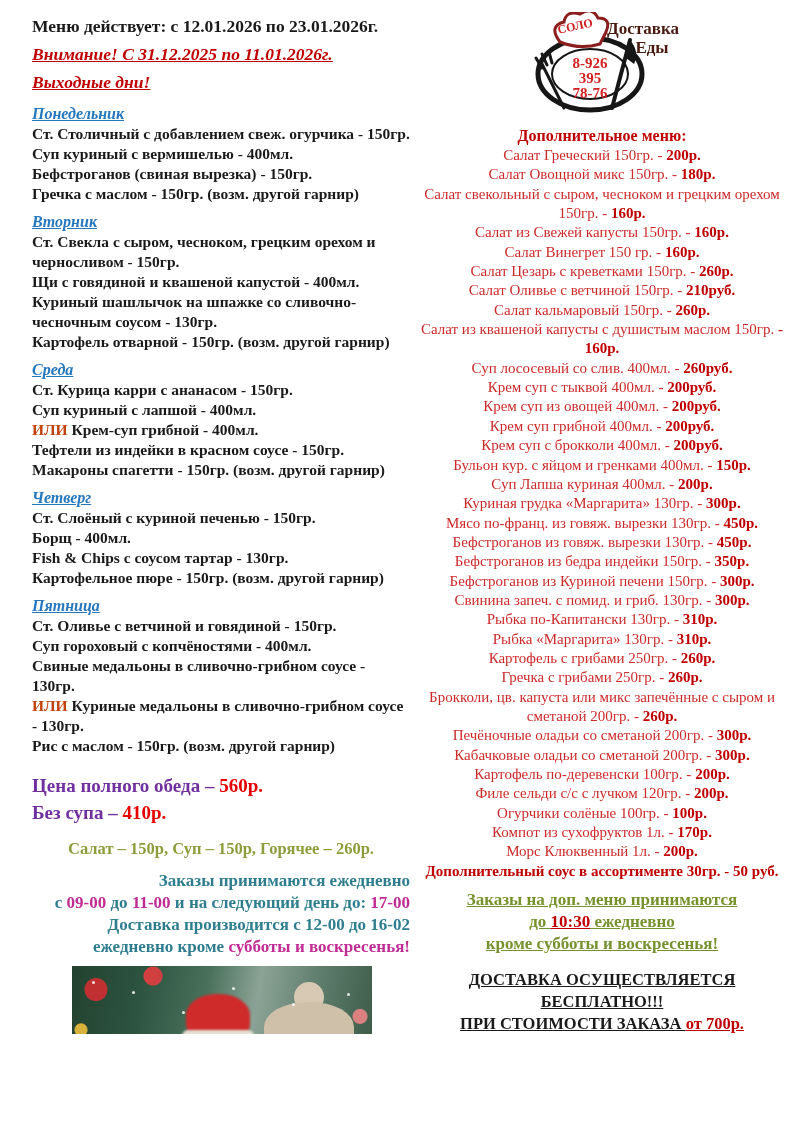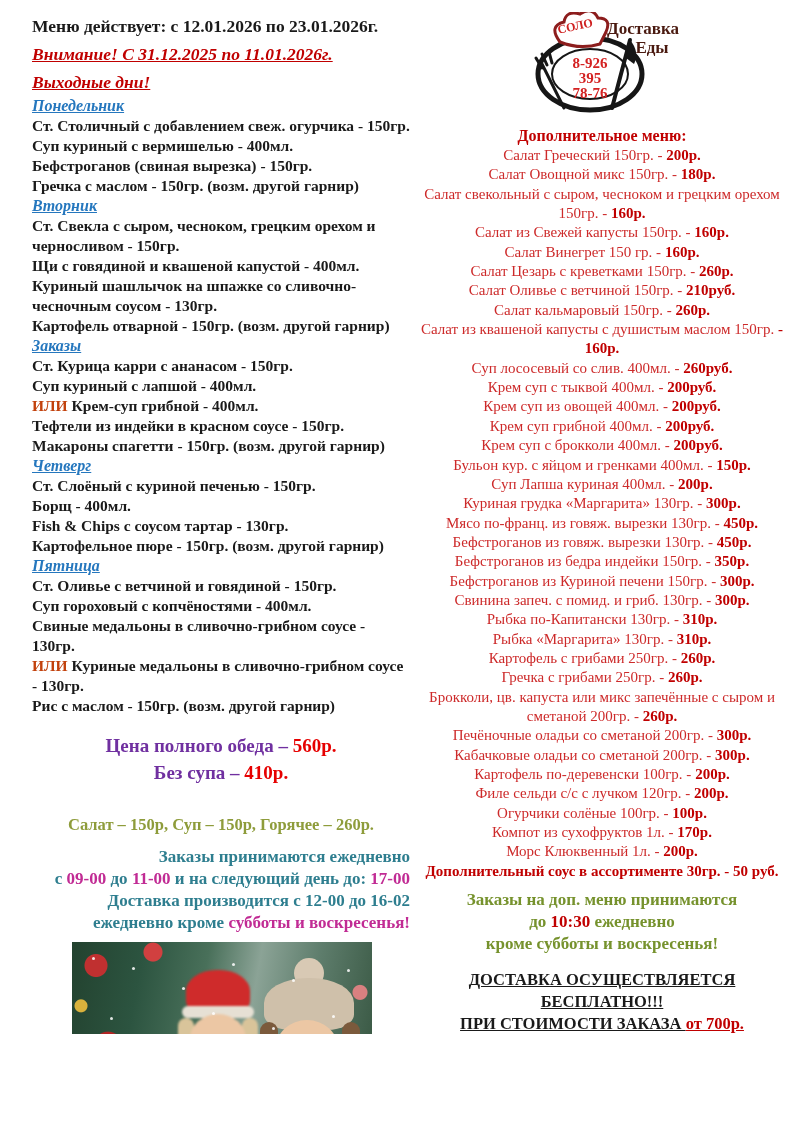--- a/index.html
+++ b/index.html
@@ -17,28 +17,28 @@
   }
   *{margin:0;padding:0;box-sizing:border-box;}
   html,body{background:#fff;}
   body{font-family:"Liberation Serif","DejaVu Serif",serif;color:var(--ink);}
   .page{position:relative;width:800px;height:1034px;background:#fff;overflow:hidden;display:flex;}
 
   
   .col-left{width:410px;padding:12px 0 0 32px;}
   .doc-title{font-size:17.5px;font-weight:bold;line-height:28px;}
   .warning{font-size:17.5px;font-weight:bold;font-style:italic;line-height:28px;color:var(--darkred);text-decoration:underline;}
-  .day-section{margin-top:0;}
+  .day-section{margin-top:8px;}
   .day-heading{display:inline-block;font-size:16px;font-weight:bold;font-style:italic;line-height:20px;color:var(--blue);text-decoration:underline;}
   .menu-line{font-size:15.5px;font-weight:bold;line-height:20px;color:var(--ink);}
   .or{color:#c2410c;}
-  .price-block{margin-top:16px;text-align:center;}
+  .price-block{margin-top:16px;}
   .price-main{font-size:19px;font-weight:bold;line-height:27px;color:var(--purple);}
   .price-main .pr{color:var(--brightred);}
-  .parts-line{margin-top:28px;text-align:center;font-size:16.5px;font-weight:bold;color:var(--olive);line-height:22px;}
+  .parts-line{margin-top:12px;text-align:center;font-size:16.5px;font-weight:bold;color:var(--olive);line-height:22px;}
   .order-block{margin-top:10px;text-align:right;}
   .order-line{font-size:17px;font-weight:bold;line-height:22px;}
   .c-teal{color:var(--teal);}
   .c-magenta{color:var(--magenta);}
   .c-green{color:var(--green);}
   .c-red2{color:var(--redbold);text-align:center;}
   .c-black{color:var(--ink);}
 
   
   .photo{position:relative;width:300px;height:168px;margin:8px 0 0 40px;overflow:hidden;
@@ -78,21 +78,21 @@
 
   
   .col-right{width:390px;padding:8px 6px 0 0;text-align:center;}
   .logo{margin:4px auto 0;}
   .extra-title{font-size:16px;font-weight:bold;color:var(--redbold);line-height:20px;margin-top:6px;}
   .extra-line{font-size:15px;line-height:19.35px;color:var(--red);}
   .extra-line .price{font-weight:bold;color:var(--redbold);}
   .extra-line.bold{font-weight:bold;color:var(--redbold);}
   .note-block{margin-top:8px;}
   .note-line{font-size:17px;font-weight:bold;line-height:22px;}
-  .note-line span{}
+  .note-line span{text-decoration:underline;}
   .delivery-block{margin-top:14px;}
   .delivery-line{font-size:16.5px;font-weight:bold;line-height:22px;}
   .delivery-line span{text-decoration:underline;}
   .delivery-line .small{font-size:14px;}
   .footer-phone{margin-top:12px;font-size:20px;font-weight:bold;color:var(--purple);line-height:36px;}
 </style>
 </head>
 <body>
 
 <div class="page">
@@ -111,21 +111,21 @@
           <div class="menu-line">Гречка с маслом - 150гр. (возм. другой гарнир)</div>
         </div>
         <div class="day-section">
           <div class=""><span class="day-heading">Вторник</span></div>
           <div class="menu-line">Ст. Свекла с сыром, чесноком, грецким орехом и черносливом - 150гр.</div>
           <div class="menu-line">Щи с говядиной и квашеной капустой - 400мл.</div>
           <div class="menu-line">Куриный шашлычок на шпажке со сливочно-чесночным соусом - 130гр.</div>
           <div class="menu-line">Картофель отварной - 150гр. (возм. другой гарнир)</div>
         </div>
         <div class="day-section">
-          <div class=""><span class="day-heading">Заказы</span></div>
+          <div class=""><span class="day-heading">Среда</span></div>
           <div class="menu-line">Ст. Курица карри с ананасом - 150гр.</div>
           <div class="menu-line">Суп куриный с лапшой - 400мл.</div>
           <div class="menu-line"><span class="or">ИЛИ </span>Крем-суп грибной - 400мл.</div>
           <div class="menu-line">Тефтели из индейки в красном соусе - 150гр.</div>
           <div class="menu-line">Макароны спагетти - 150гр. (возм. другой гарнир)</div>
         </div>
         <div class="day-section">
           <div class=""><span class="day-heading">Четверг</span></div>
           <div class="menu-line">Ст. Слоёный с куриной печенью - 150гр.</div>
           <div class="menu-line">Борщ - 400мл.</div>

